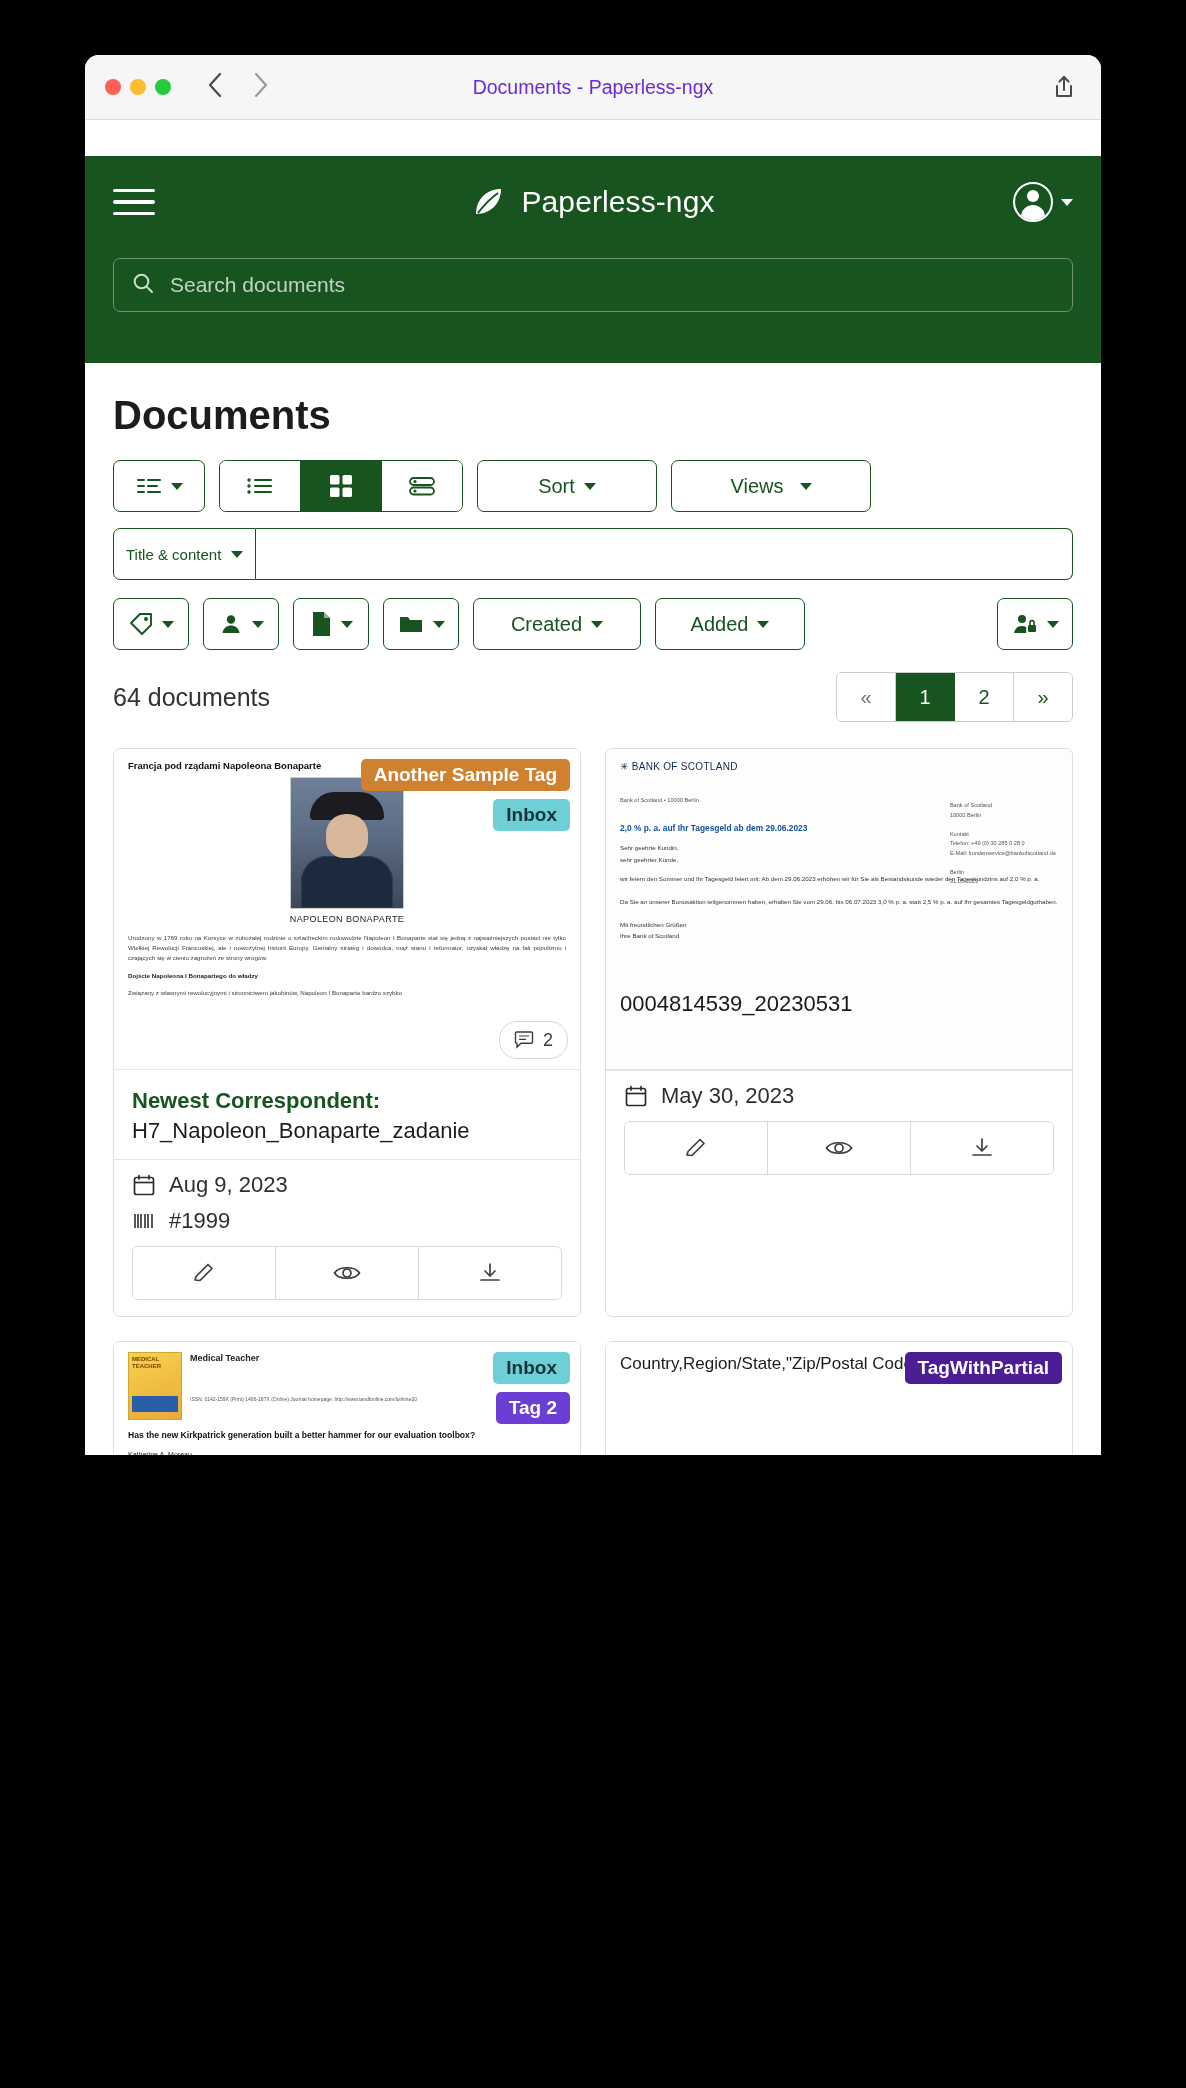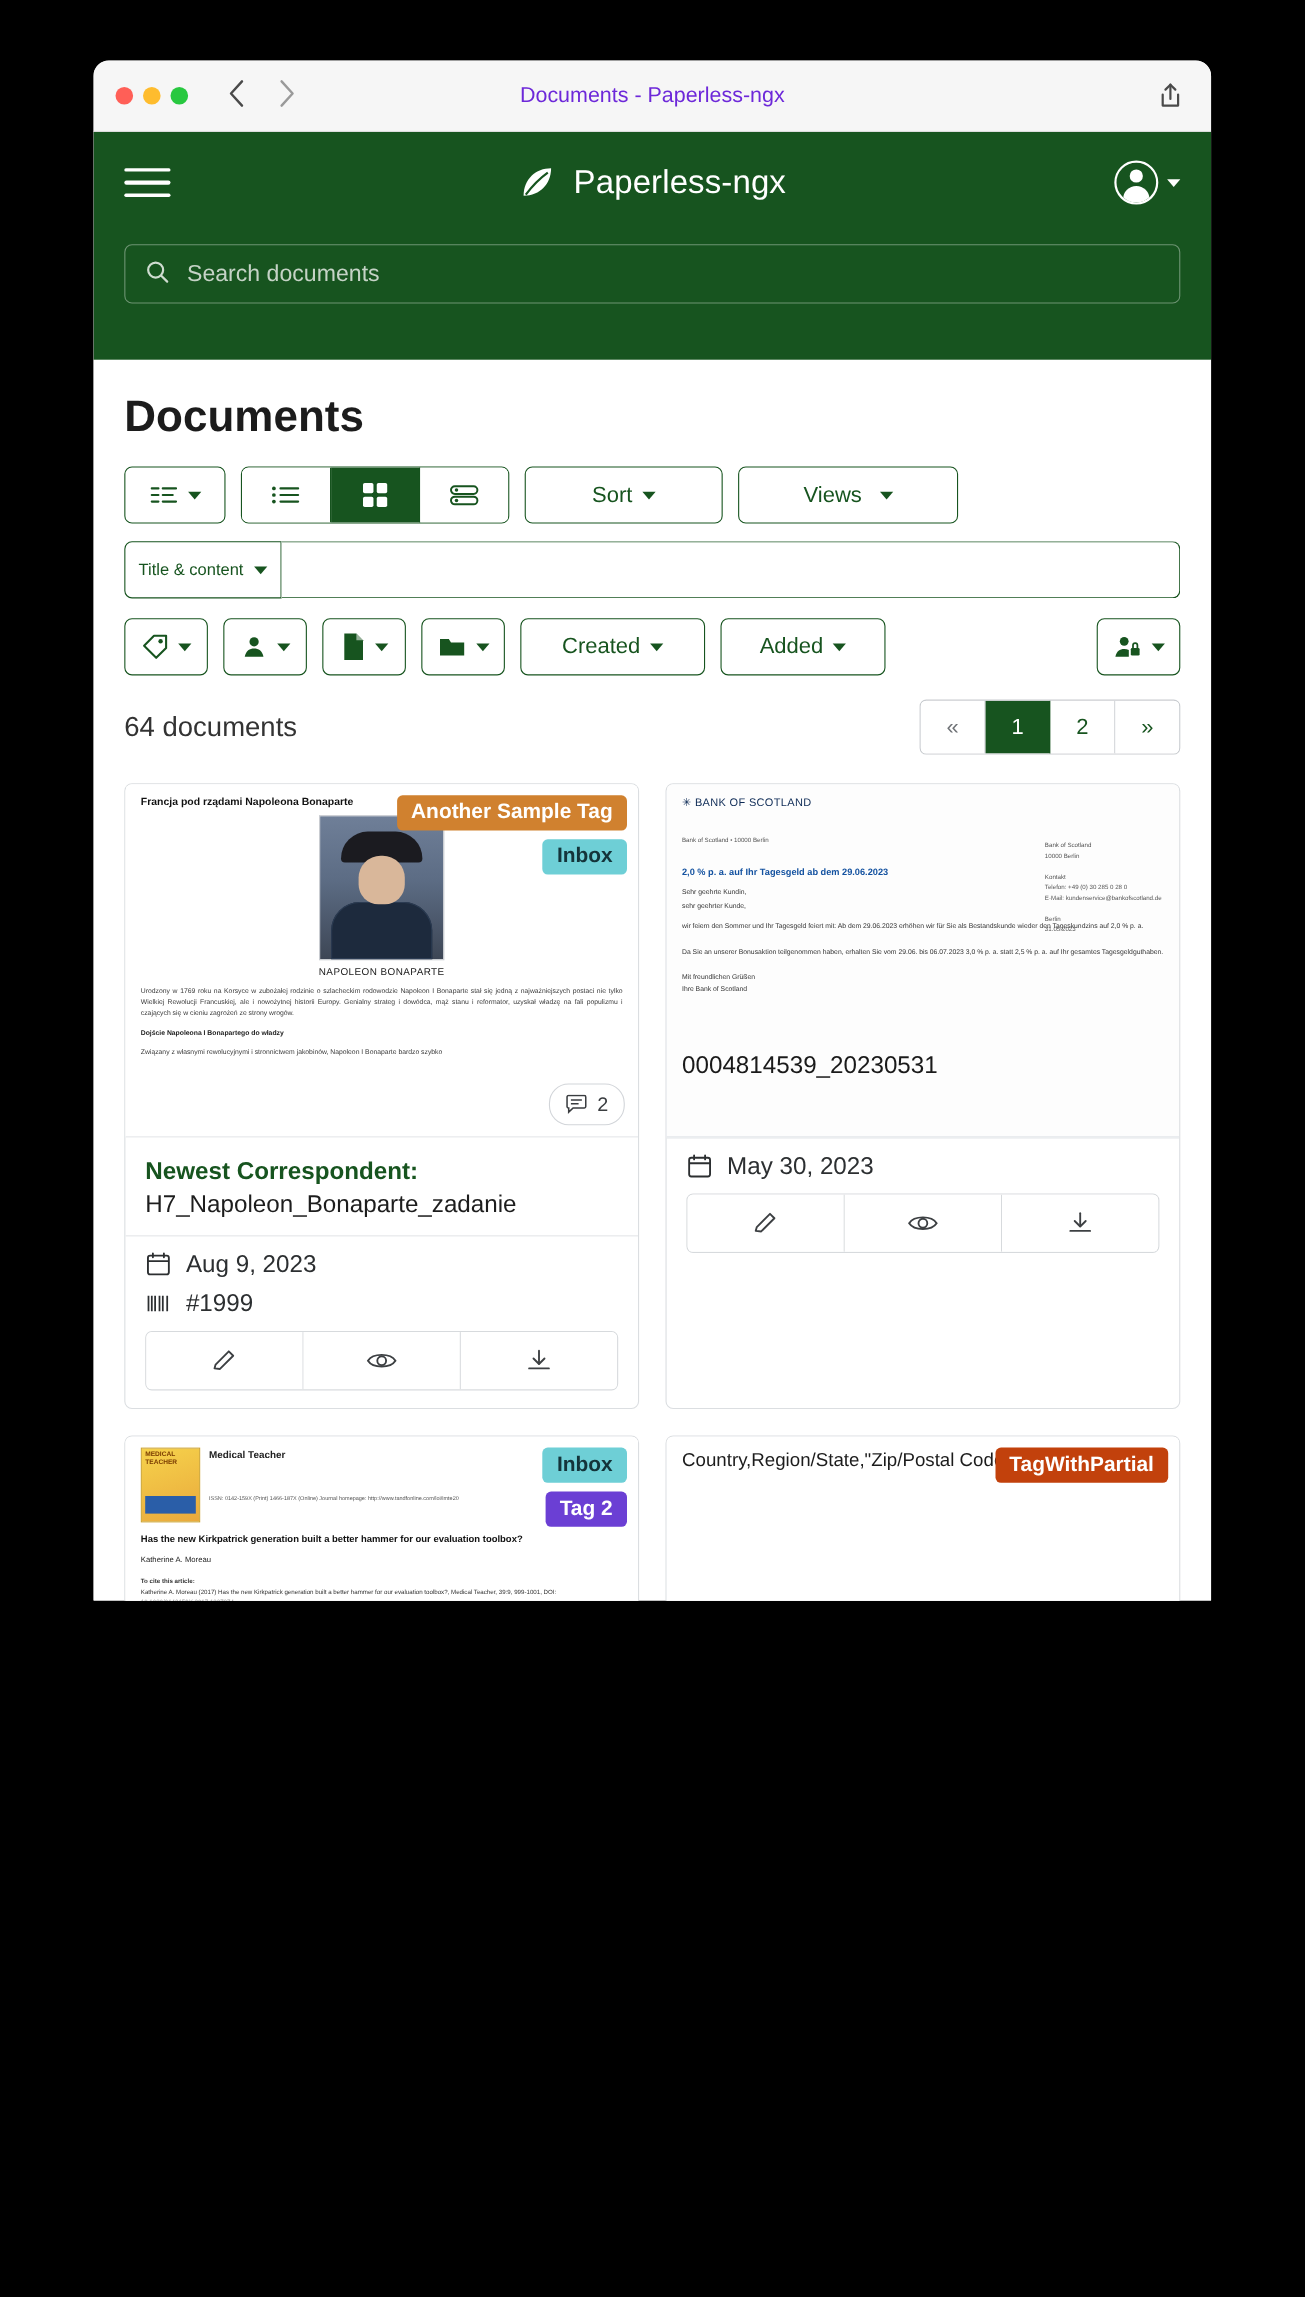--- a/index.html
+++ b/index.html
@@ -77,20 +77,21 @@
     color: #ffffff;
     padding: 0;
     position: relative;
     height: 207px;
   }
   .hdr-row {
     height: 92px;
     display: flex;
     align-items: center;
     position: relative;
+    margin-top: 36px;
   }
   .hamburger {
     margin-left: 28px;
     width: 42px;
   }
   .hamburger span {
     display: block;
     height: 3.5px;
     background: #ffffff;
     border-radius: 2px;
@@ -860,21 +861,21 @@
             </div>
           </div>
         </div>
 
         <div class="card">
           <div class="thumb" style="height:300px;">
             <div class="csv-page">
               <span>Country,Region/State,"Zip/Postal Code",City,Street</span>
             </div>
             <div class="tagstack">
-              <div class="tag" style="background:#c2410c;">TagWithPartial</div>
+              <div class="tag" style="background:#4c1d95;">TagWithPartial</div>
             </div>
 
           </div>
         </div>
 
       </div>
     </div>
 
   </div>
 </div>

